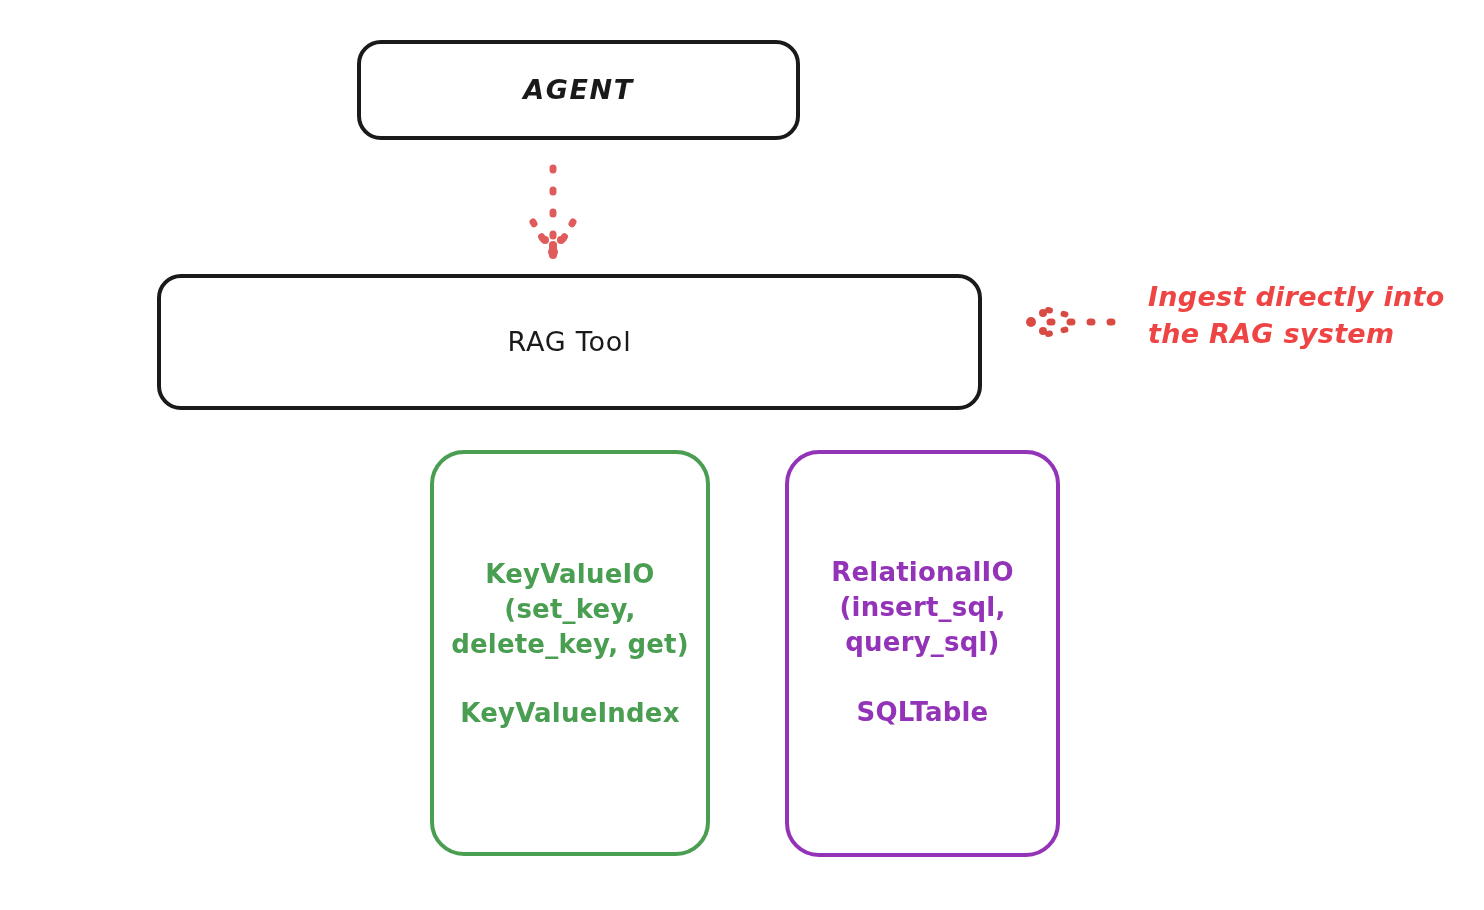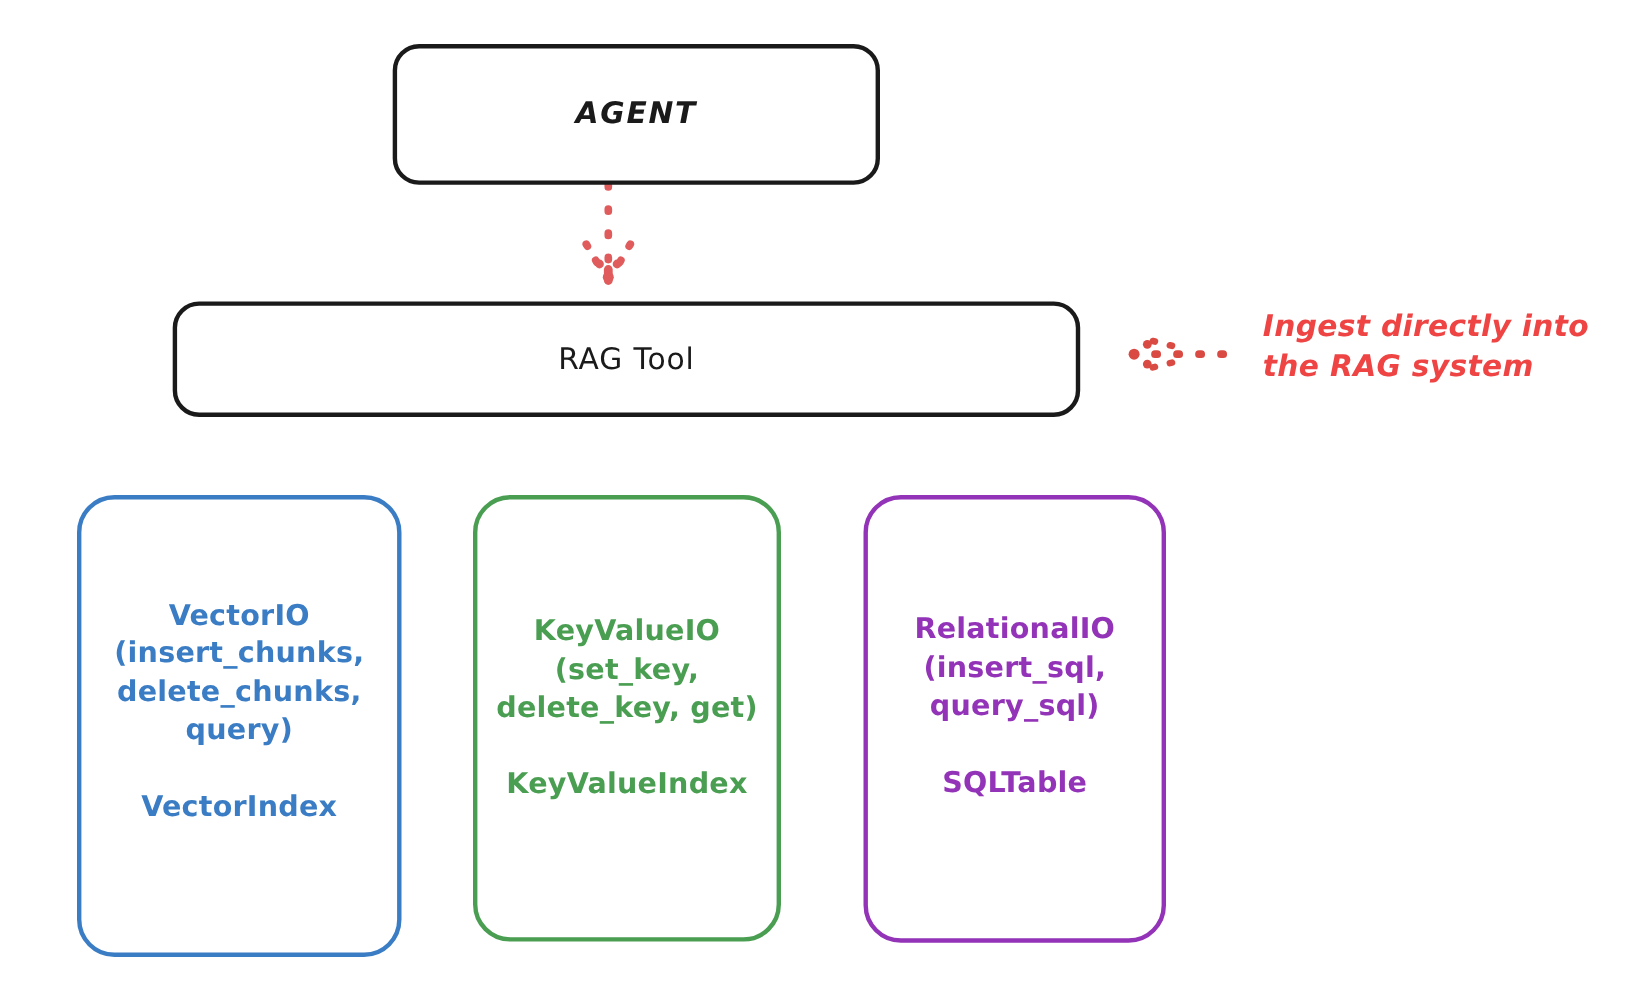--- a/index.html
+++ b/index.html
@@ -112,37 +112,28 @@
     <g>
       <line x1="1050" y1="322" x2="1128" y2="322" stroke="#d94a42" stroke-width="7" stroke-linecap="round" stroke-dasharray="2 18"></line>
       <line x1="1048" y1="310" x2="1072" y2="316" stroke="#d94a42" stroke-width="6" stroke-linecap="round" stroke-dasharray="2 14"></line>
       <line x1="1048" y1="334" x2="1072" y2="328" stroke="#d94a42" stroke-width="6" stroke-linecap="round" stroke-dasharray="2 14"></line>
       <circle cx="1031" cy="322" r="5" fill="#d94a42"></circle>
       <circle cx="1043" cy="313" r="4" fill="#d94a42"></circle>
       <circle cx="1043" cy="331" r="4" fill="#d94a42"></circle>
     </g>
   </svg>
 
-  <div class="node box-black" id="node-agent" style="left:357px; top:40px; width:443px; height:128px;">
+  <div class="node box-black" id="node-agent" style="left:357px; top:40px; width:443px; height:100px;">
     <div class="node-label">AGENT</div>
   </div>
 
-  <div class="node box-black" id="node-ragtool" style="left:157px; top:274px; width:825px; height:105px;">
+  <div class="node box-black" id="node-ragtool" style="left:157px; top:274px; width:825px; height:136px;">
     <div class="node-label">RAG Tool</div>
   </div>
 
-  <div class="node box-color" id="node-vectorio" style="left:70px; top:450px; width:295px; height:420px;
-              border-color:#3b7dc4;">
-    <div class="node-label" style="color:#3b7dc4; margin-top:-26px;">VectorIO
-(insert_chunks,
-delete_chunks,
-query)
-
-VectorIndex</div>
-  </div>
 
   <div class="node box-color" id="node-keyvalueio" style="left:430px; top:450px; width:280px; height:406px;
               border-color:#4a9e52;">
     <div class="node-label" style="color:#4a9e52; margin-top:-18px;">KeyValueIO
 (set_key,
 delete_key, get)
 
 KeyValueIndex</div>
   </div>
 

